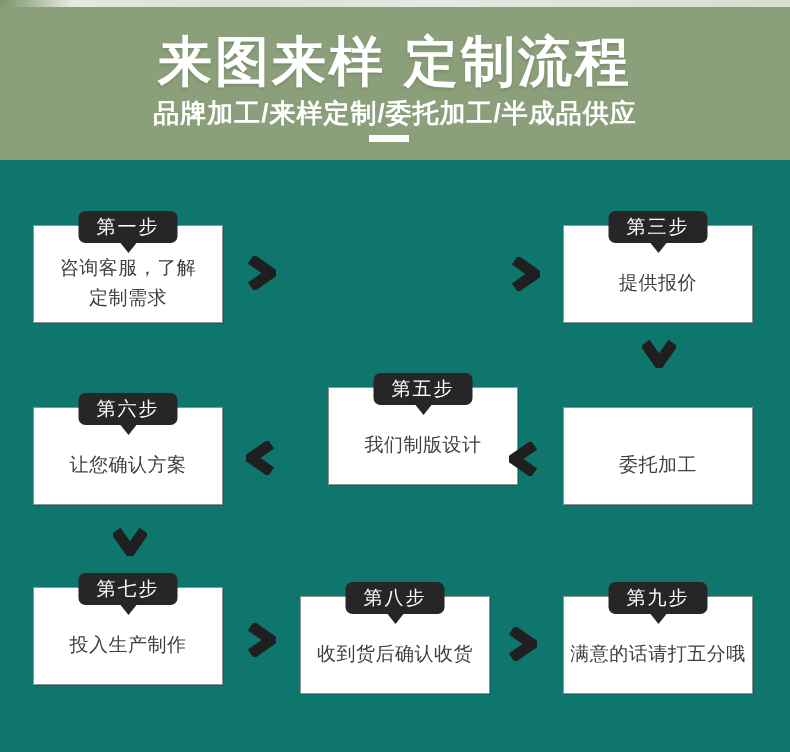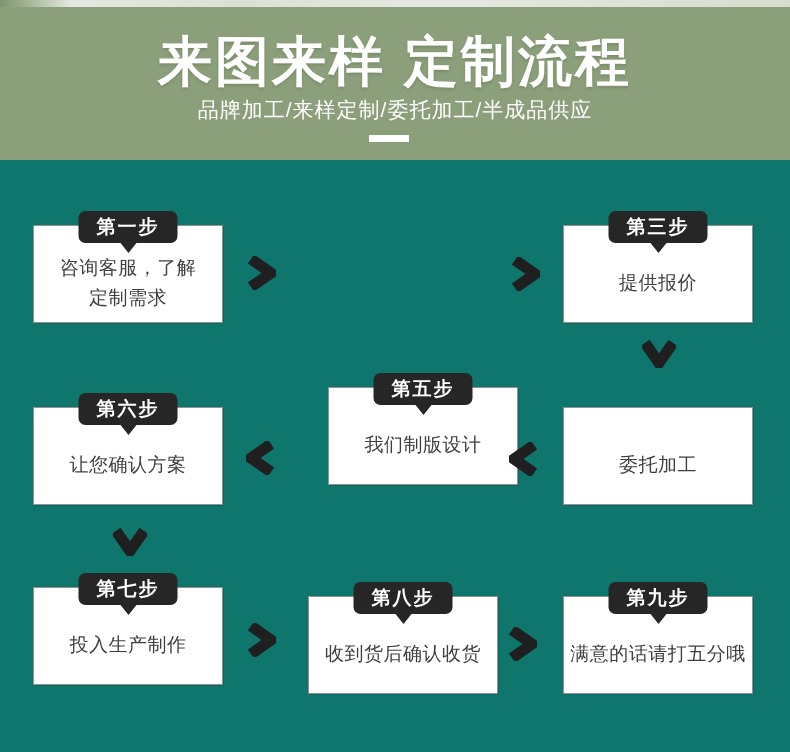--- a/index.html
+++ b/index.html
@@ -31,21 +31,21 @@
     color:#ffffff;
     font-size:54px; font-weight:700;
     letter-spacing:3px;
     text-shadow:0 2px 3px rgba(40,60,30,0.18);
     white-space:nowrap;
   }
   .header-subtitle {
     position:absolute; left:0; top:96px; width:790px;
     text-align:center;
     color:#ffffff;
-    font-size:21px; font-weight:400;
+    font-size:26px; font-weight:700;
     letter-spacing:1px;
     white-space:nowrap;
   }
   .header-dash {
     position:absolute; left:50%; top:135px;
     width:40px; height:7px; margin-left:-26px;
     background:#ffffff;
   }
 
   
@@ -65,21 +65,21 @@
     letter-spacing:0.5px;
     text-align:center;
     white-space:pre-line;
   }
   .step-badge {
     position:absolute;
     left:50%; top:-15px;
     transform:translateX(-50%);
     background:#262626;
     color:#ffffff;
-    font-size:19px; font-weight:700;
+    font-size:19px; font-weight:400;
     letter-spacing:2px;
     height:32px; line-height:32px;
     padding:0 18px;
     border-radius:7px;
     white-space:nowrap;
   }
   .step-badge::after {
     content:"";
     position:absolute;
     left:50%; top:100%;
@@ -90,21 +90,21 @@
   }
 
   
   .pos-s1 { left:33px;  top:225px; }
   .pos-s2 { left:300px; top:225px; }
   .pos-s3 { left:563px; top:225px; }
   .pos-s6 { left:33px;  top:407px; }
   .pos-s5 { left:300px; top:387px;margin-left:28px; }
   .pos-s4 { left:563px; top:407px; }
   .pos-s7 { left:33px;  top:587px; }
-  .pos-s8 { left:300px; top:596px;margin-left:8px; }
+  .pos-s8 { left:300px; top:596px; }
   .pos-s9 { left:563px; top:596px;justify-content:center; }
 
   
   .arrow { position:absolute; }
   .arrow svg { display:block; }
   .arrow-left svg { transform:scaleX(-1); }
 </style>
 </head>
 <body>
 

